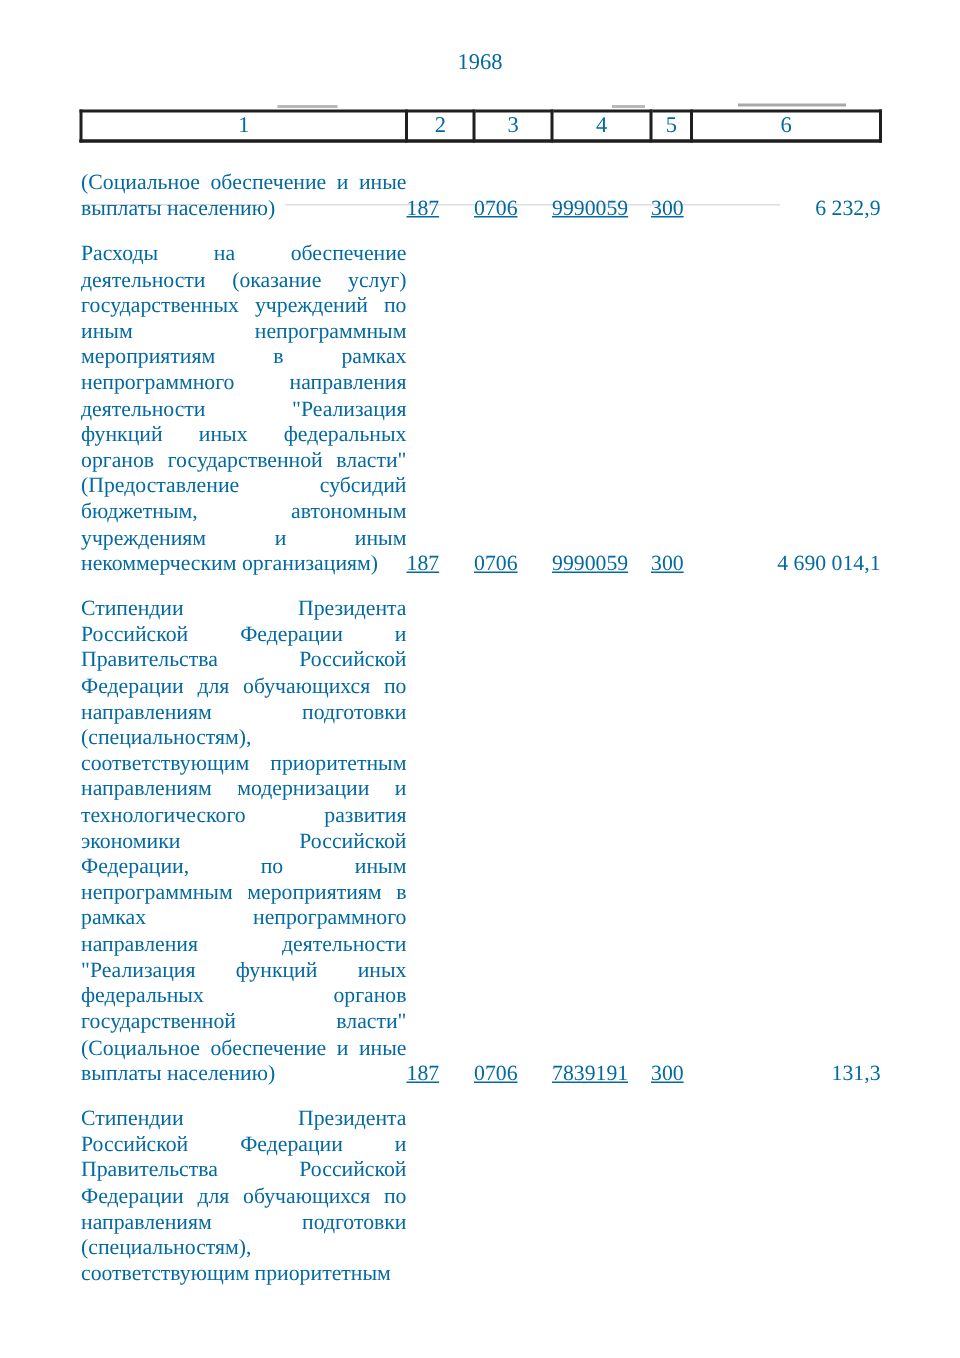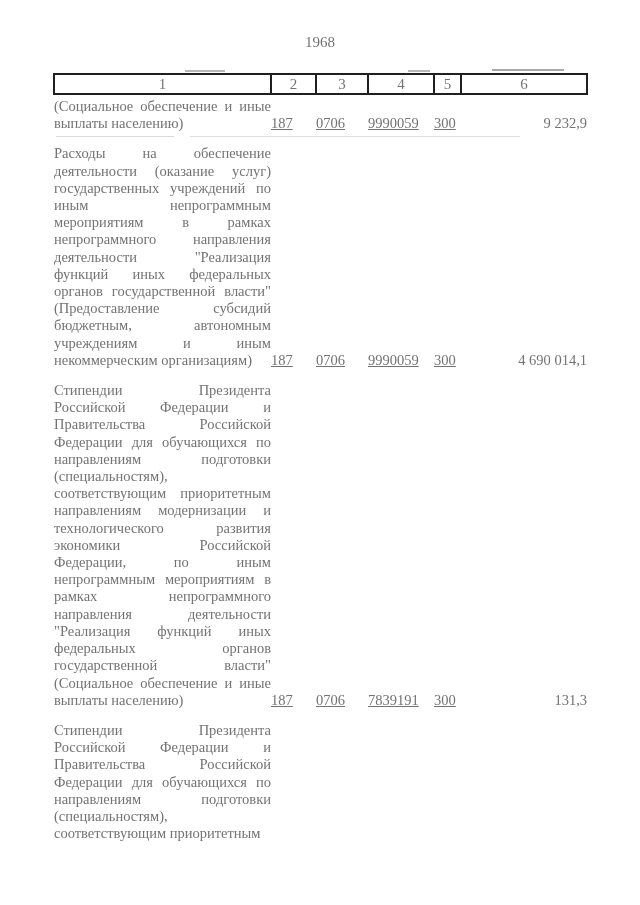--- a/index.html
+++ b/index.html
@@ -6,21 +6,21 @@
     margin: 0;
     padding: 0;
     background: #ffffff;
   }
   .page {
     position: relative;
     width: 640px;
     height: 905px;
     background: #ffffff;
     font-family: "Liberation Serif", "DejaVu Serif", serif;
-    color: #737373;
+    color: #0369a1;
     overflow: hidden;
   }
   .page-number {
     position: absolute;
     top: 35px;
     left: 0;
     width: 640px;
     text-align: center;
     font-size: 15px;
     line-height: 15px;
@@ -43,21 +43,21 @@
     padding: 0;
     line-height: 16px;
   }
   table.budget-table td {
     vertical-align: bottom;
     padding: 13px 0 0 0;
     font-size: 14.5px;
     line-height: 17.2px;
   }
   table.budget-table tr.first-row td {
-    padding-top: 3px;
+    padding-top: 19px;
     margin-top: 32px;
   }
   td.cell-name {
     text-align: justify;
     padding-left: 4px;
     padding-right: 2px;
   }
   td.cell-code {
     text-align: left;
     text-decoration: underline;
@@ -109,21 +109,21 @@
         <th>6</th>
       </tr>
     </thead>
     <tbody>
       <tr class="first-row">
         <td class="cell-name">(Социальное обеспечение и иные выплаты населению)</td>
         <td class="cell-code">187</td>
         <td class="cell-code">0706</td>
         <td class="cell-code">9990059</td>
         <td class="cell-code">300</td>
-        <td class="cell-amount">9 232,9</td>
+        <td class="cell-amount">6 232,9</td>
       </tr>
       <tr>
         <td class="cell-name">Расходы на обеспечение деятельности (оказание услуг) государственных учреждений по иным непрограммным мероприятиям в рамках непрограммного направления деятельности "Реализация функций иных федеральных органов государственной власти" (Предоставление субсидий бюджетным, автономным учреждениям и иным некоммерческим организациям)</td>
         <td class="cell-code">187</td>
         <td class="cell-code">0706</td>
         <td class="cell-code">9990059</td>
         <td class="cell-code">300</td>
         <td class="cell-amount">4 690 014,1</td>
       </tr>
       <tr>

